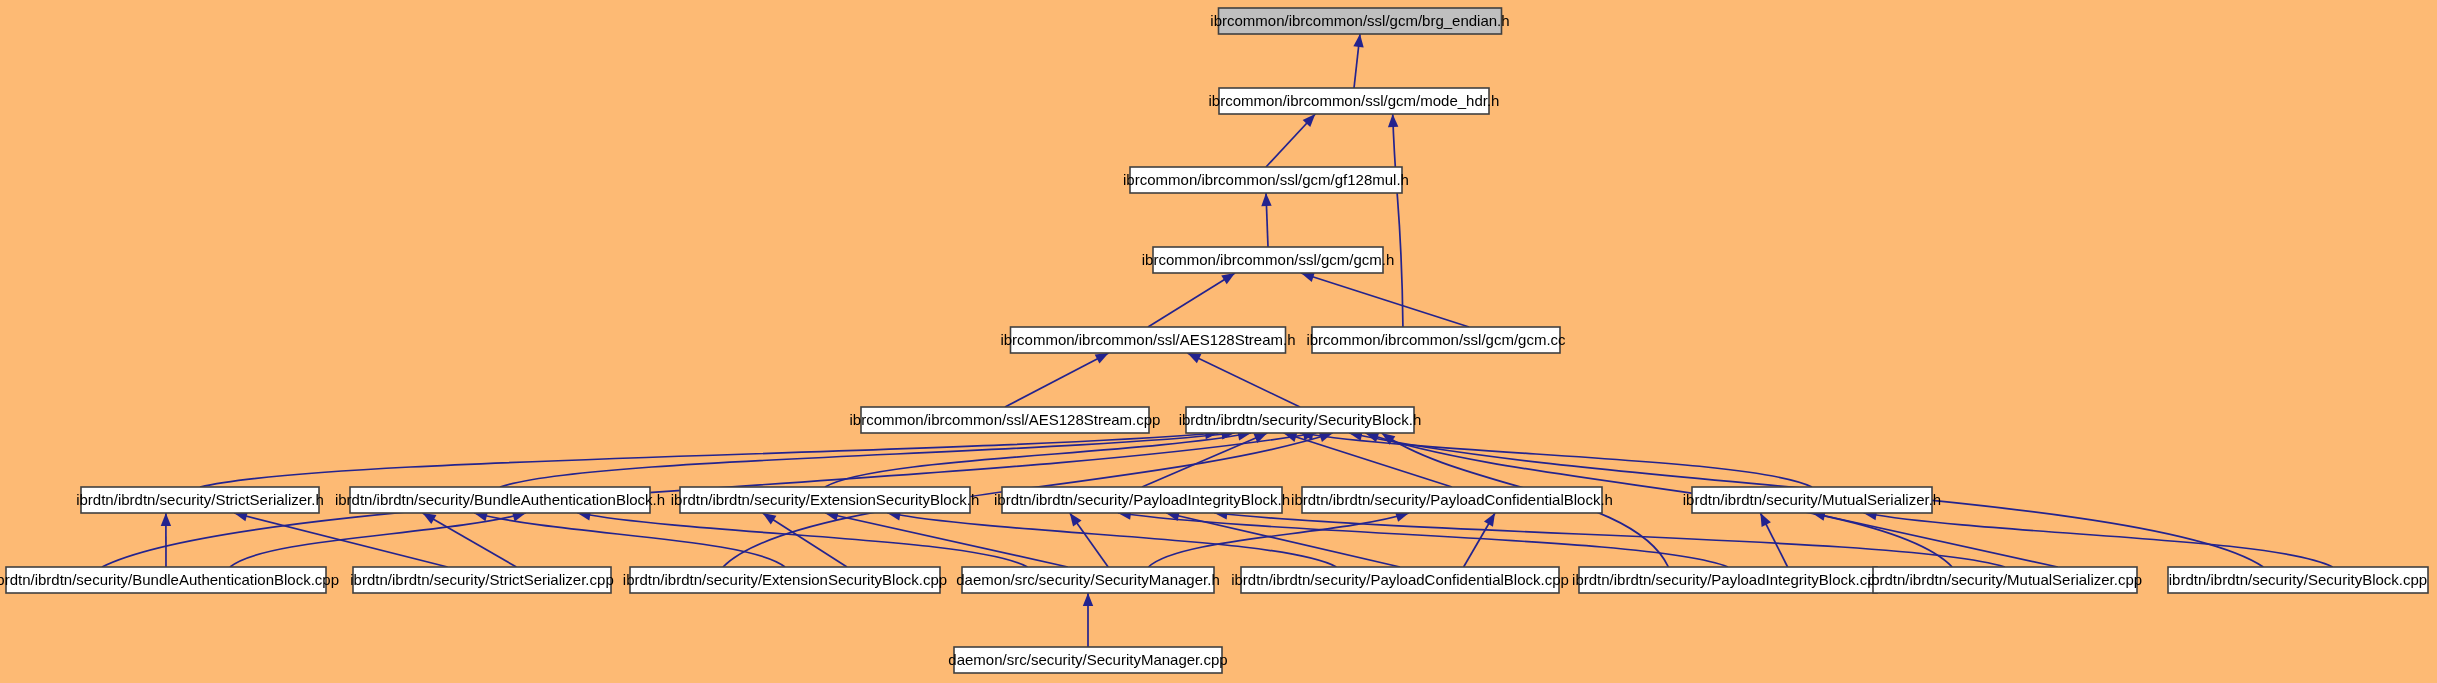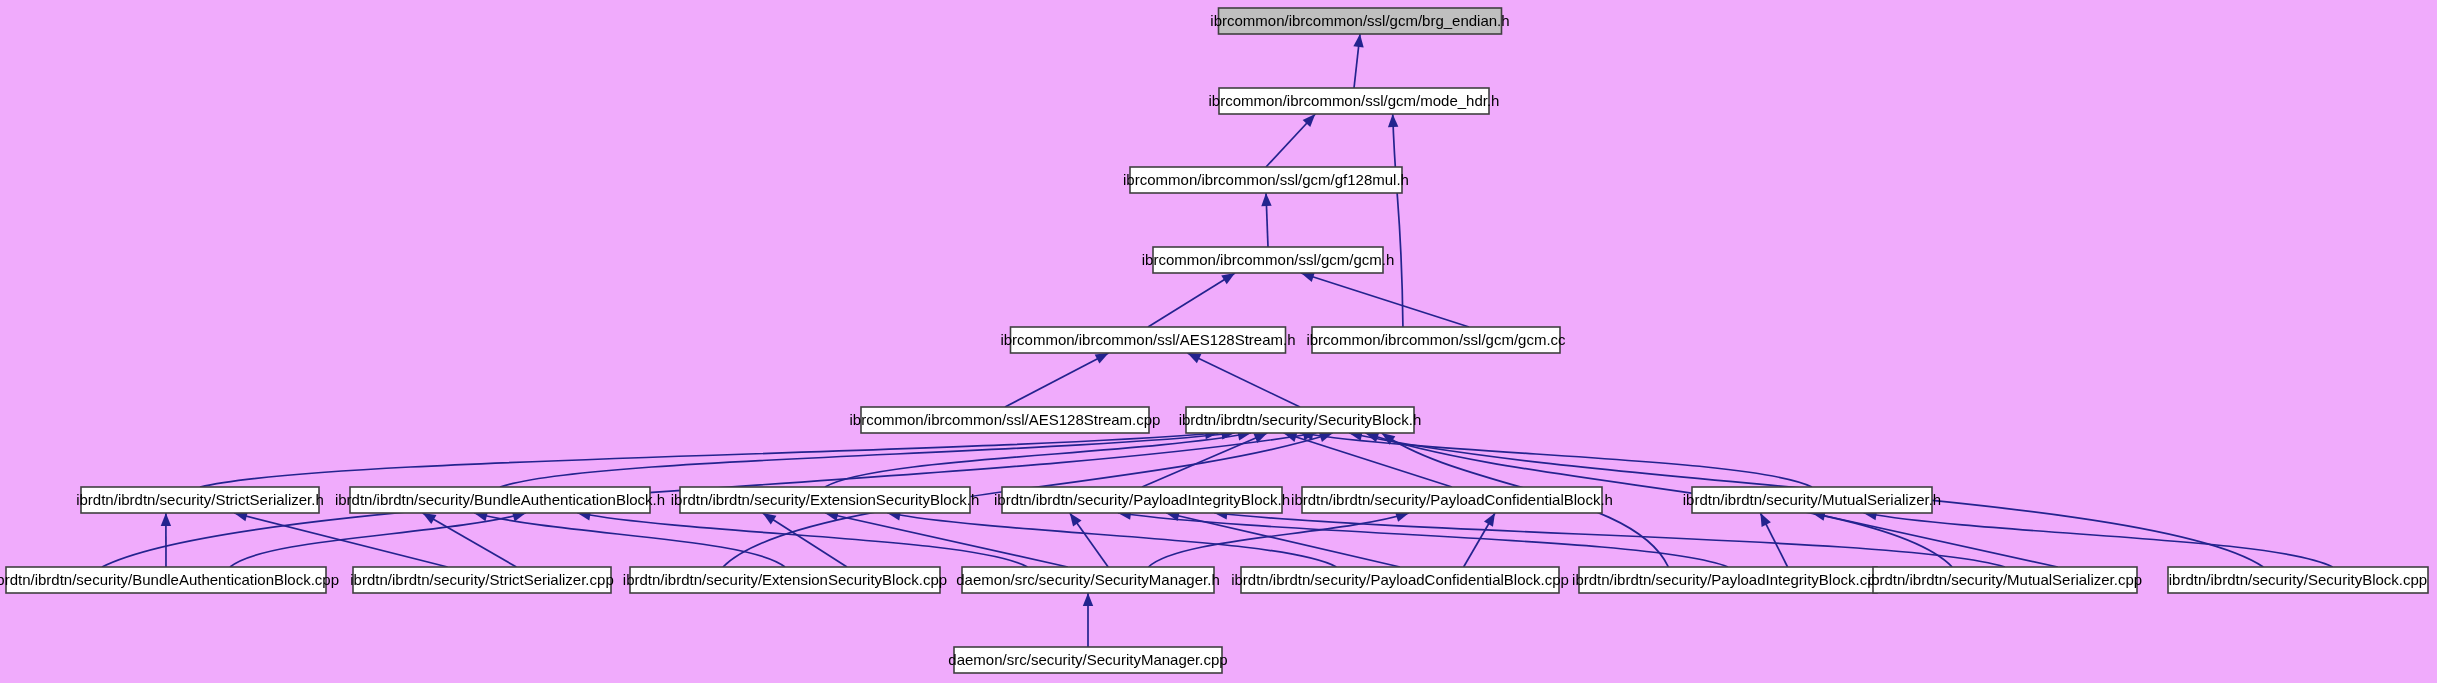--- a/index.html
+++ b/index.html
@@ -7,21 +7,21 @@
     padding: 0;
     background: #ffffff;
   }
   body {
     font-family: "Liberation Sans", sans-serif;
   }
   #graph-root {
     position: relative;
     width: 2437px;
     height: 683px;
-    background: #f0abfc;
+    background: #fdba74;
     overflow: hidden;
   }
   #graph-svg {
     position: absolute;
     left: 0;
     top: 0;
     width: 2437px;
     height: 683px;
   }
   .node-box {

